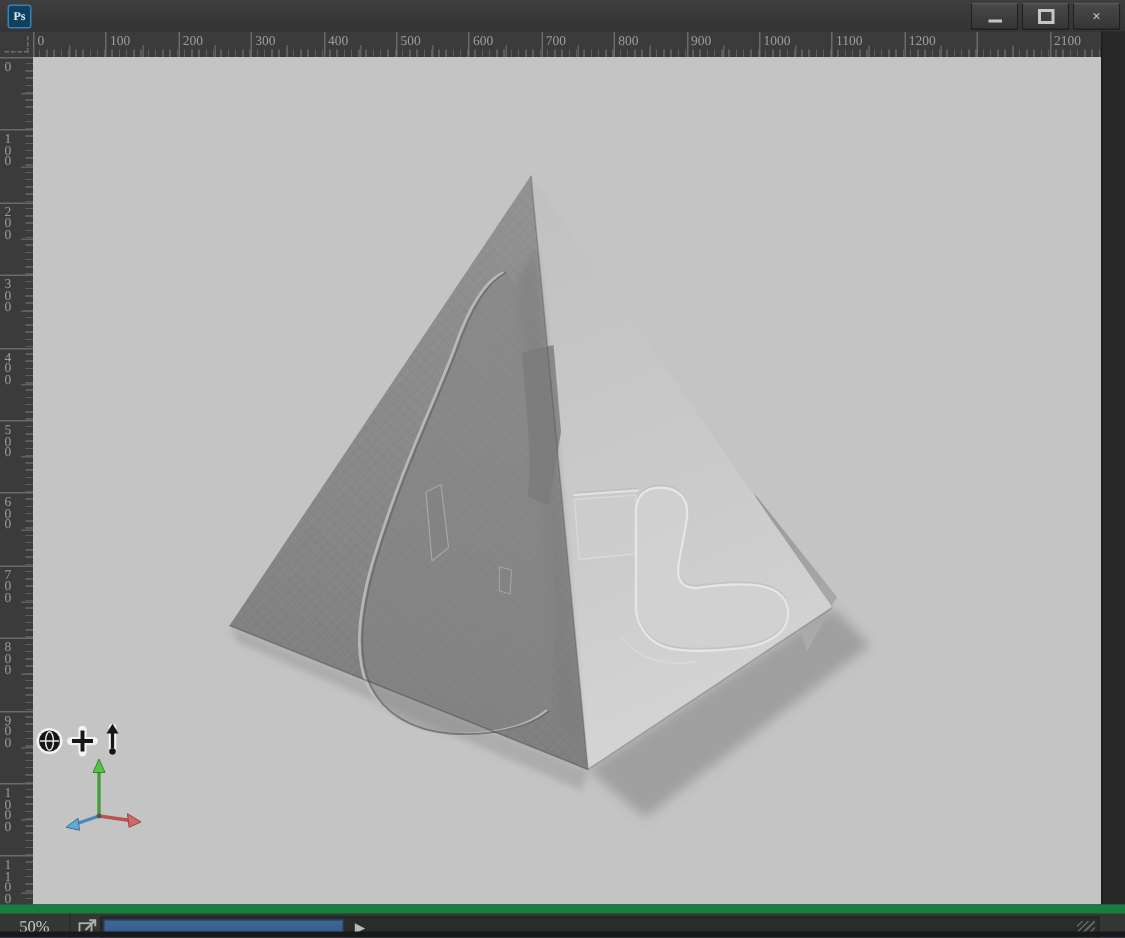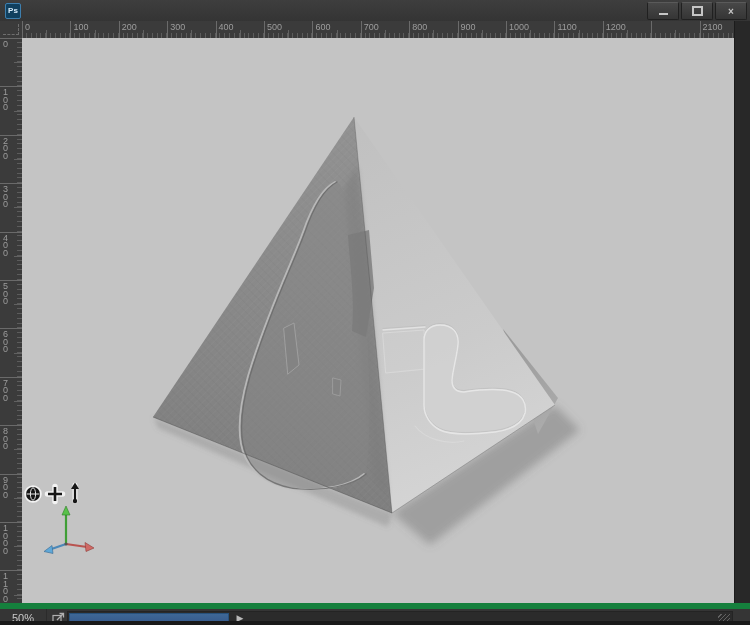--- a/index.html
+++ b/index.html
@@ -1,18 +1,18 @@
 <!DOCTYPE html>
 <html style="--titlebar-bg: #383838; --ruler-bg: #3b3b3b; --canvas-bg: #c4c4c4; --face-left: #8a8a8a; --face-right: #cccccc; --flap: #a2a2a2; --progress-blue: #3e6796; --axis-x-red: #c85a52; --axis-y-green: #4fae3f; --axis-z-blue: #55a0d2; --ps-badge-bg: #10405f; --ps-badge-border: #3e7fae;"><head>
 <meta charset="utf-8">
 <style>
   html,body{margin:0;padding:0;background:#1a1a1a;}
   #window{
     position:relative;width:750px;height:625px;overflow:hidden;
-    background:#1d4ed8;font-family:Liberation Sans, sans-serif;
+    background:#1d4ed8;font-family:Liberation Serif, serif;
     -webkit-font-smoothing:antialiased;
   }
   
   .titlebar{position:absolute;left:0;top:0;width:750px;height:21px;
     background:linear-gradient(#3e3e3e,#343434);border-bottom:1px solid #232323;}
   .ps-badge{position:absolute;left:5px;top:3px;width:14px;height:14px;
     background:var(--ps-badge-bg,#10405f);border:1px solid var(--ps-badge-border,#3e7fae);
     border-radius:2px;color:#d8ecfb;font-size:8px;font-weight:bold;
     text-align:center;line-height:14px;}
   .title-text{position:absolute;left:27px;top:0;height:21px;line-height:21px;

